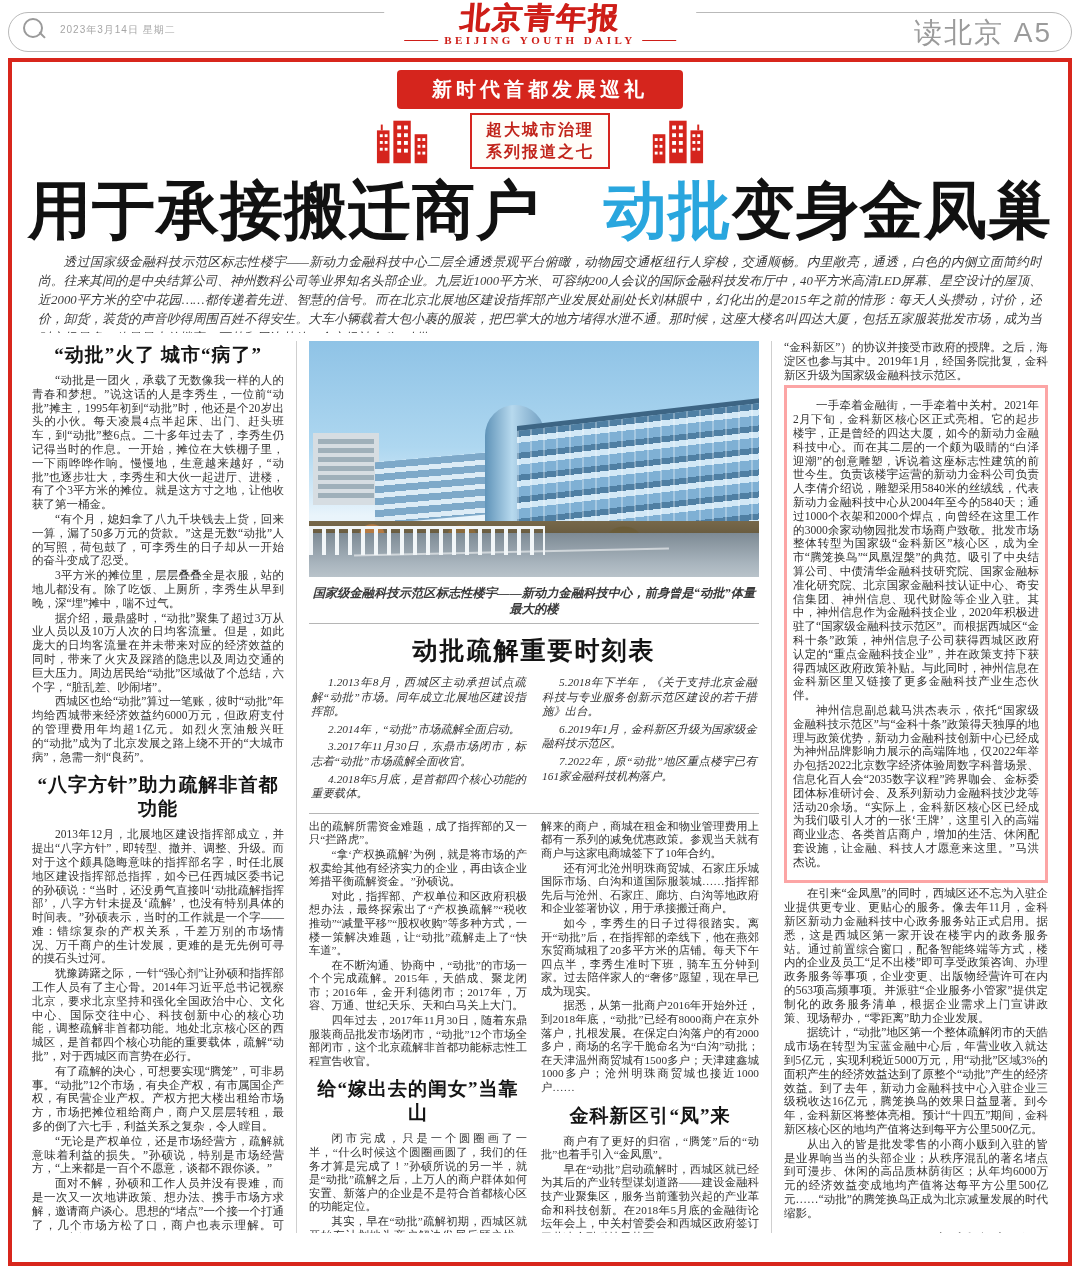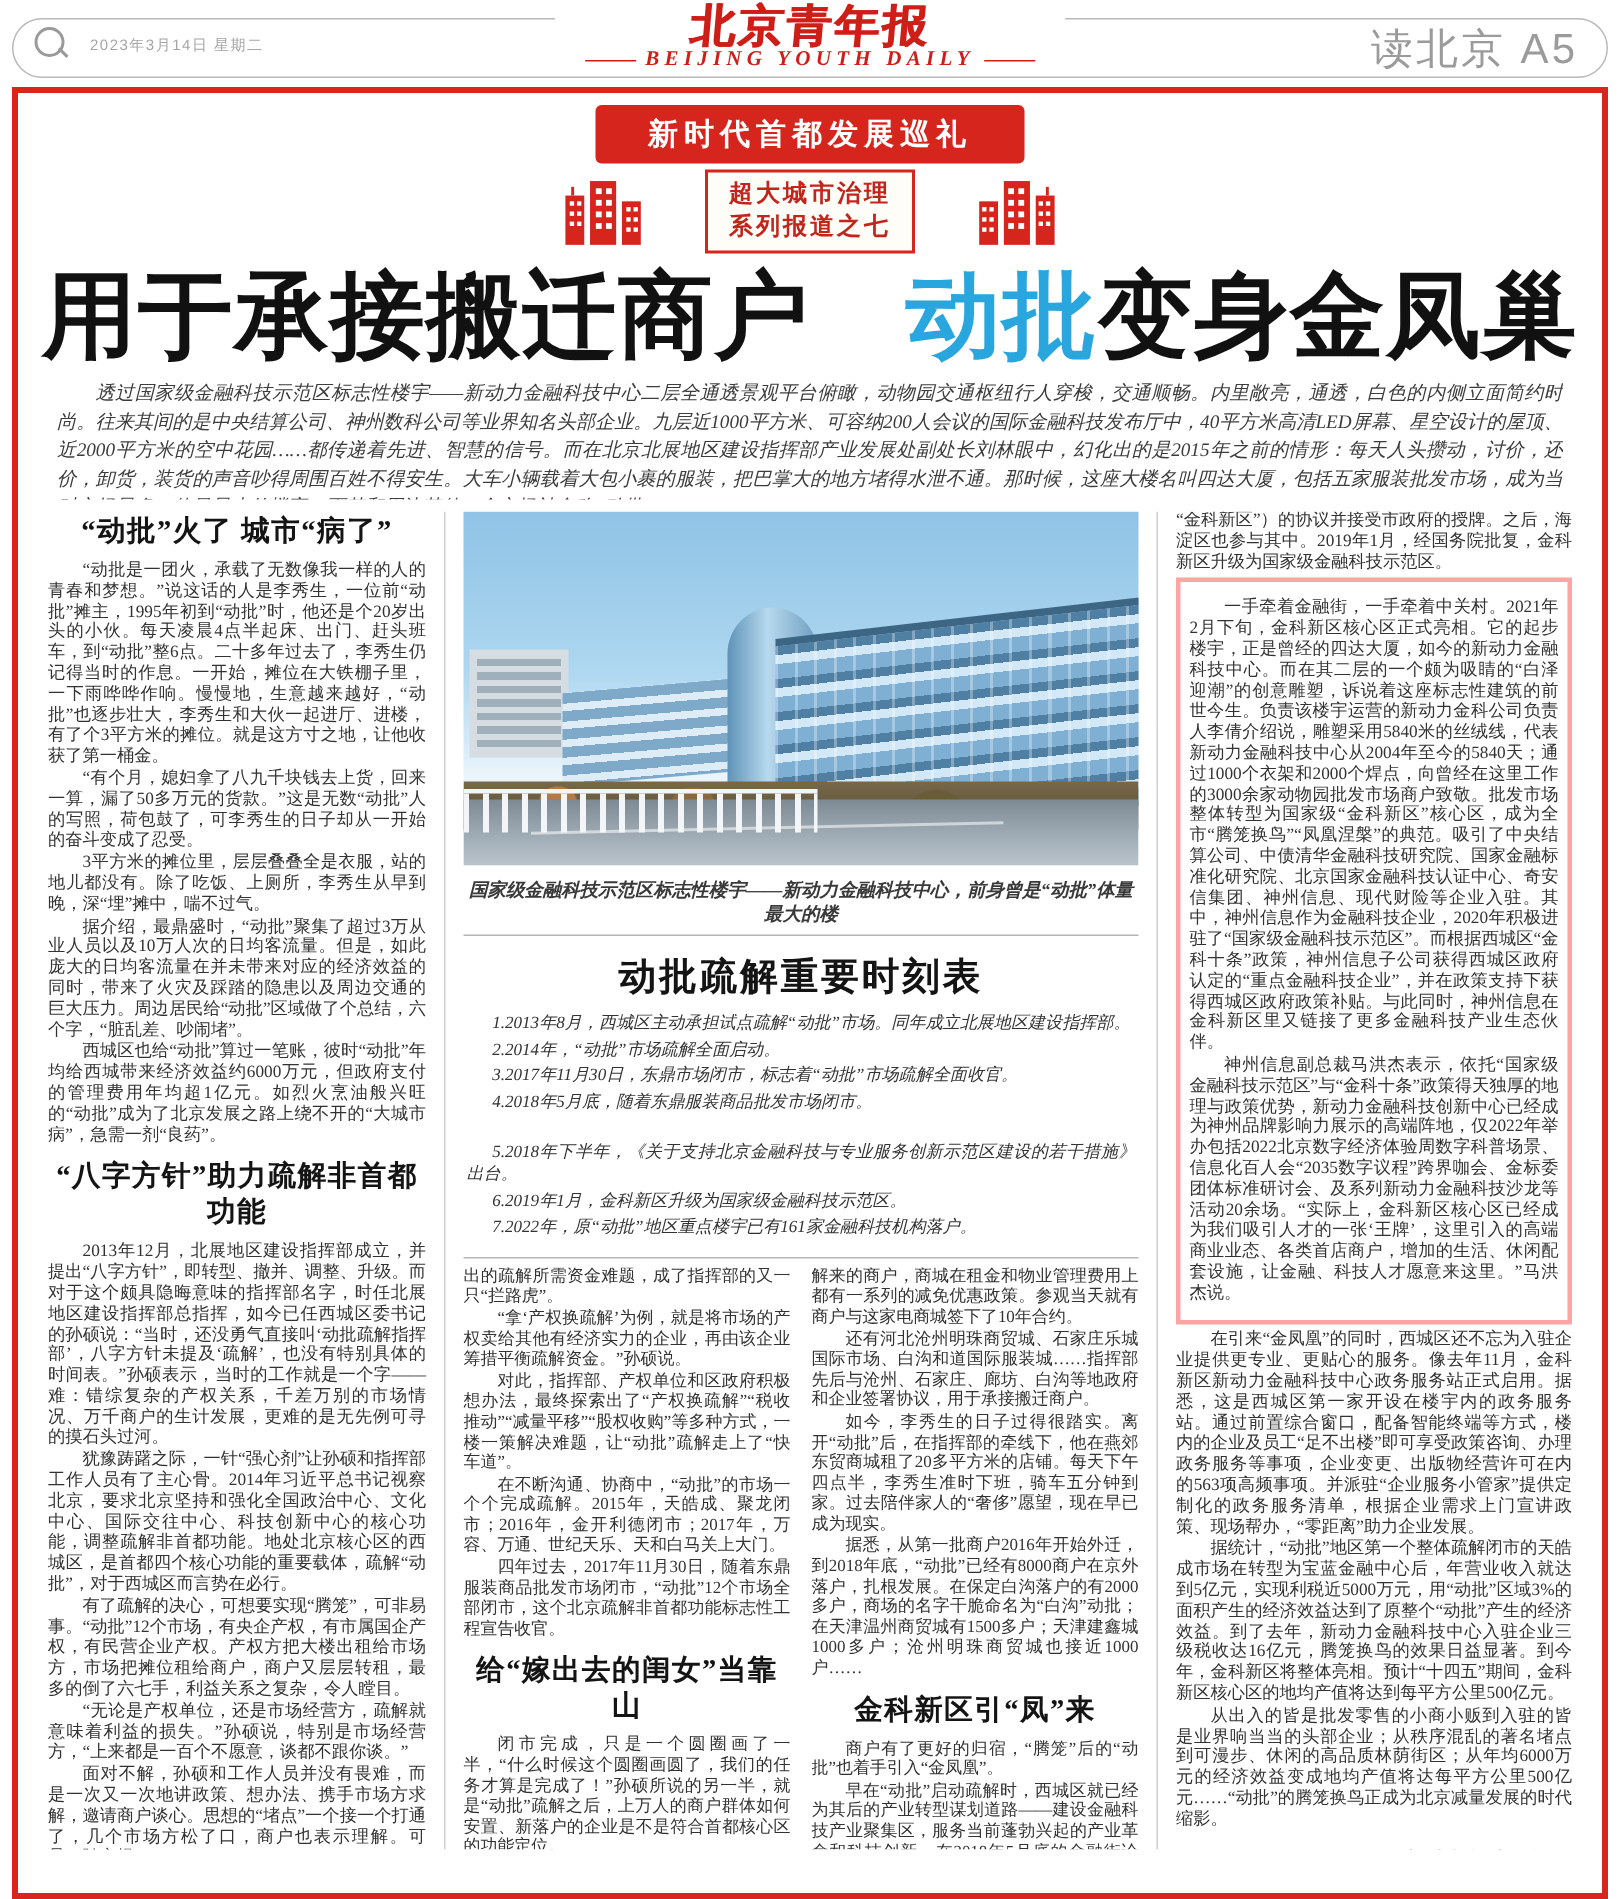--- a/index.html
+++ b/index.html
@@ -12,22 +12,22 @@
         border-radius:24px;background:#fff;}
   .topbar-left{position:absolute;left:22px;top:17px;display:flex;align-items:center;gap:14px;z-index:2;}
   .search{position:relative;width:24px;height:26px;display:inline-block;cursor:pointer;}
   .search .lens{position:absolute;left:1px;top:1px;width:16px;height:16px;border:2px solid #9a9a9a;border-radius:50%;}
   .search .handle{position:absolute;left:16px;top:17px;width:8px;height:2.4px;background:#9a9a9a;transform:rotate(45deg);}
   .date{font-family:"Liberation Sans","DejaVu Sans",sans-serif;font-size:10px;color:#a5a5a5;letter-spacing:1px;}
   .masthead{position:absolute;left:50%;top:2px;transform:translateX(-50%);z-index:3;background:#fff;
             padding:0 20px;text-align:center;}
   .mh-cn{font-size:30px;font-weight:900;color:#ce1e18;letter-spacing:2px;transform:skewX(-5deg);
          text-shadow:1px 0 0 #ce1e18;line-height:32px;}
-  .mh-en{font-size:14px;font-weight:bold;color:#ce1e18;letter-spacing:3.5px;line-height:12px;
-         display:flex;align-items:center;gap:6px;justify-content:center;font-style:italic;}
+  .mh-en{font-size:11px;font-weight:bold;color:#ce1e18;letter-spacing:3.5px;line-height:12px;
+         display:flex;align-items:center;gap:6px;justify-content:center;}
   .mh-en::before,.mh-en::after{content:"";display:block;width:34px;height:1px;background:#ce1e18;}
   .section-label{position:absolute;right:28px;top:14px;z-index:2;font-size:28px;color:#9b9b9b;
                  font-family:"Liberation Sans","DejaVu Sans",sans-serif;letter-spacing:2px;}
 
   
   .sheet{position:absolute;left:8px;right:8px;top:58px;bottom:0;border:4px solid #d8261c;
          box-sizing:border-box;background:#fff;overflow:hidden;}
   .hero{background:linear-gradient(180deg,#fbe3b8 0%,#fcecc e 0%,#fbe9c6 42%,#fdf5e6 72%,#ffffff 100%);
         padding-top:8px;}
   
@@ -90,21 +90,21 @@
         background:rgba(255,255,255,.55);transform:rotate(-1.3deg);}
   .fence{position:absolute;left:0;bottom:22px;width:236px;height:26px;border-top:3px solid #f2f6f8;
         background:repeating-linear-gradient(90deg,#f2f6f8 0 4px,transparent 4px 13px);}
 
   .caption{font-style:italic;font-weight:bold;font-size:12.3px;color:#3a3a3a;text-align:center;
            margin:8px 0 6px;line-height:16px;}
 
   
   .timeline{border-top:1px solid #b5b5b5;border-bottom:1px solid #b5b5b5;padding:8px 2px 9px;margin-bottom:6px;}
   .tl-title{text-align:center;font-size:25px;font-weight:900;letter-spacing:2px;color:#141414;margin:2px 0 8px;}
-  .tl-cols{display:flex;gap:16px;flex-direction:column;}
+  .tl-cols{display:flex;gap:16px;}
   .tl-col{flex:1;}
   .tl-col p{margin:0 0 3px;font-style:italic;font-size:11.4px;line-height:14.6px;text-indent:1.5em;
             text-align:justify;color:#333;}
 
   .mid-text{display:flex;gap:14px;height:420px;overflow:hidden;}
   .mid-text .mcol{flex:1;overflow:hidden;}
   .mid-text p{margin:0;text-indent:2em;text-align:justify;font-size:11.3px;line-height:13.6px;color:#323232;}
   .mid-text p.cont{text-indent:0;}
   .mid-text p + p{margin-top:1px;}
 
@@ -235,21 +235,21 @@
         </div>
         <div class="caption">国家级金融科技示范区标志性楼宇——新动力金融科技中心，前身曾是“动批”体量最大的楼</div>
 
         <div class="timeline">
           <div class="tl-title">动批疏解重要时刻表</div>
           <div class="tl-cols">
             <div class="tl-col">
               <p>1.2013年8月，西城区主动承担试点疏解“动批”市场。同年成立北展地区建设指挥部。</p>
               <p>2.2014年，“动批”市场疏解全面启动。</p>
               <p>3.2017年11月30日，东鼎市场闭市，标志着“动批”市场疏解全面收官。</p>
-              <p>4.2018年5月底，随着东鼎服装商品批发市场闭市。</p>
+              <p>4.2018年5月底，是首都四个核心功能的重要载体。</p>
             </div>
             <div class="tl-col">
               <p>5.2018年下半年，《关于支持北京金融科技与专业服务创新示范区建设的若干措施》出台。</p>
               <p>6.2019年1月，金科新区升级为国家级金融科技示范区。</p>
               <p>7.2022年，原“动批”地区重点楼宇已有161家金融科技机构落户。</p>
             </div>
           </div>
         </div>
 
         <div class="mid-text">

